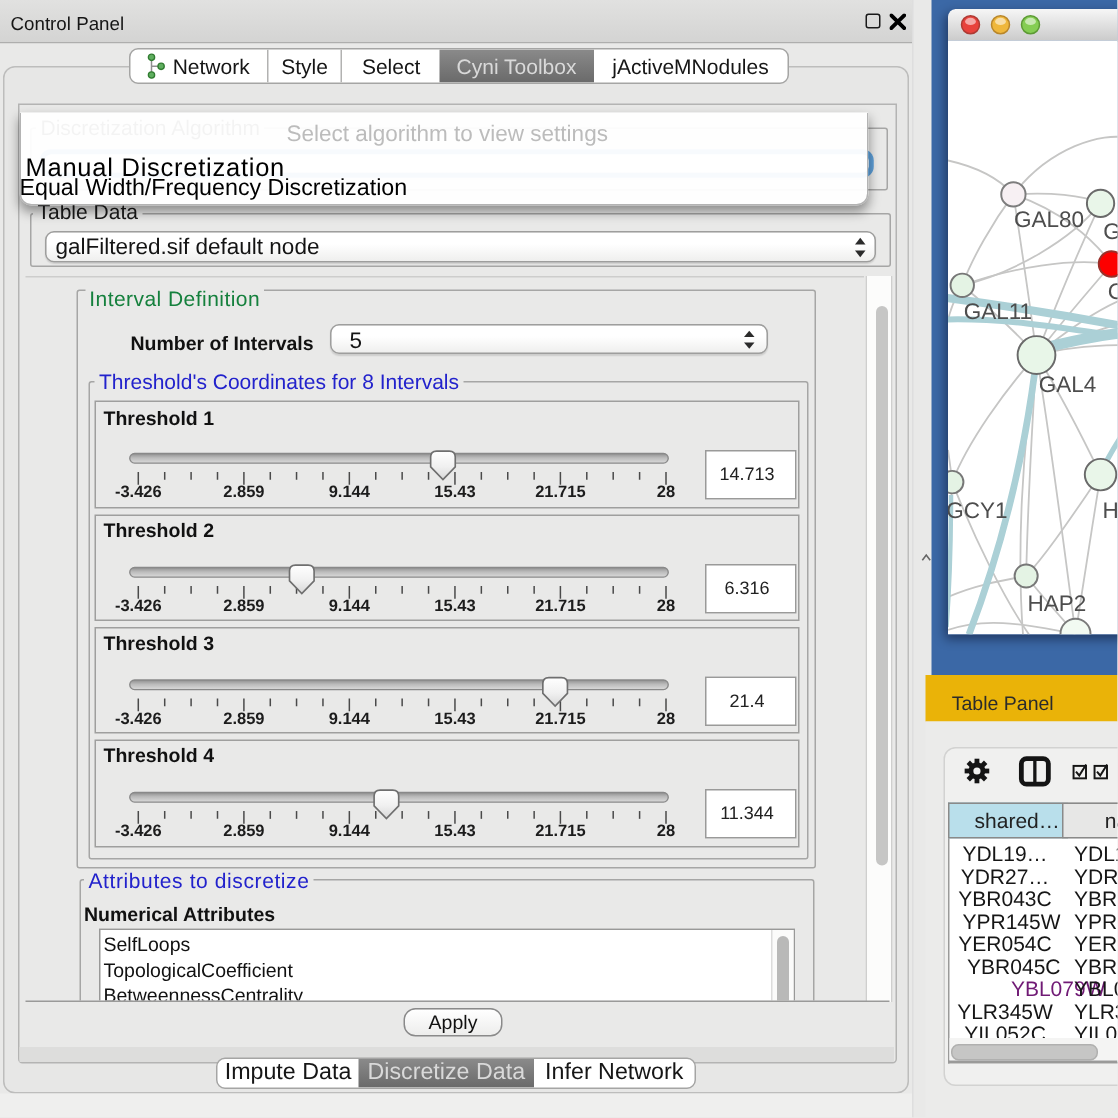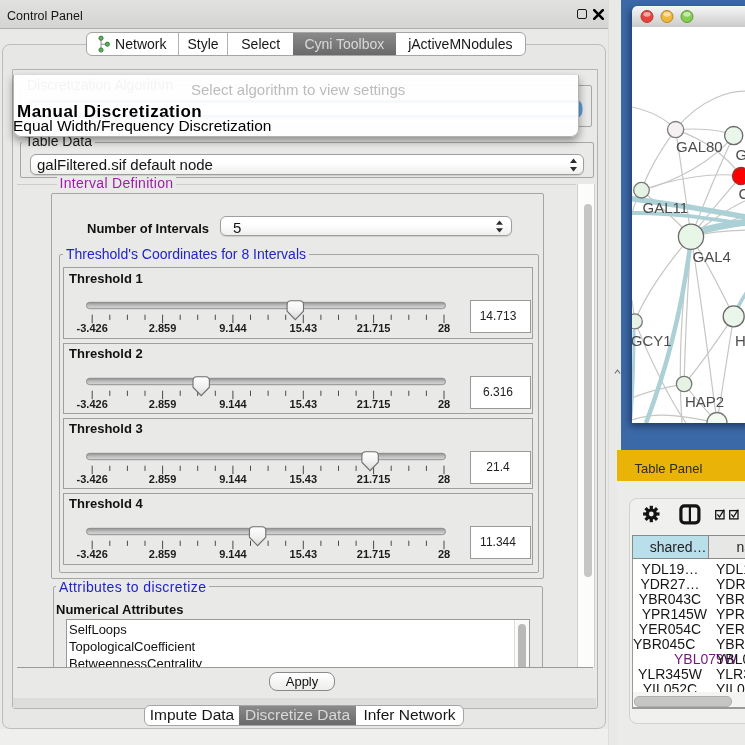--- a/index.html
+++ b/index.html
@@ -57,21 +57,21 @@
   <svg class="abs" style="right:5px;top:3px" width="9" height="14" viewBox="0 0 9 14">
    <path d="M4.5 0.5 L8 5 L1 5 Z" fill="#2b2b2b"></path>
       <path d="M4.5 13.5 L8 9 L1 9 Z" fill="#2b2b2b"></path>
     </svg>
 </div>
 <div class="abs" style="left:17px;top:183.5px;width:559px;height:483.5px;background:#e9e9e8;border-top:1px solid #cdcdcc"></div>
 <div class="abs" style="left:577px;top:183.5px;width:16px;height:484.5px;background:#fcfcfb;border-left:1px solid #cfcfce;border-right:1px solid #cfcfce"></div>
 <div class="abs" style="left:583.5px;top:204px;width:8.5px;height:373px;background:#c6c6c5;border-radius:4.5px"></div>
 
 <div class="grp" style="left:51px;top:193px;width:491px;height:384px"></div>
-<div class="glab" style="left:56.5px;top:176px;color:#a21caf;letter-spacing:0.3px">Interval Definition</div>
+<div class="glab" style="left:56.5px;top:192px;color:#15803d;letter-spacing:0.3px">Interval Definition</div>
 <div class="tb" style="left:87px;top:221px">Number of Intervals</div>
 <div class="combo" style="left:220px;top:216px;width:290px;height:18px">
   <div class="abs" style="left:12px;top:0;height:20px;display:flex;align-items:center;font-size:15px;color:#141414">5</div>
   <svg class="abs" style="right:7px;top:2.5px" width="9" height="13" viewBox="0 0 9 13">
    <path d="M4.5 0.5 L8 4.7 L1 4.7 Z" fill="#2b2b2b"></path>
       <path d="M4.5 12.5 L8 8.3 L1 8.3 Z" fill="#2b2b2b"></path>
     </svg>
 </div>
 <div class="grp" style="left:59px;top:253.5px;width:478px;height:317px"></div>
 <div class="glab" style="left:63px;top:247px;color:#2222cc">Threshold's Coordinates for 8 Intervals</div>
@@ -361,28 +361,28 @@
 <div class="abs" style="left:633px;top:560.5px;width:74px;height:15px;text-align:center;font-size:14px;color:#161616;overflow:hidden">YDL19…</div>
 <div class="abs" style="left:716px;top:560.5px;font-size:14px;color:#161616;white-space:nowrap">YDL1</div>
 <div class="abs" style="left:633px;top:575.5px;width:74px;height:15px;text-align:center;font-size:14px;color:#161616;overflow:hidden">YDR27…</div>
 <div class="abs" style="left:716px;top:575.5px;font-size:14px;color:#161616;white-space:nowrap">YDR2</div>
 <div class="abs" style="left:633px;top:590.6px;width:74px;height:15px;text-align:center;font-size:14px;color:#161616;overflow:hidden">YBR043C</div>
 <div class="abs" style="left:716px;top:590.6px;font-size:14px;color:#161616;white-space:nowrap">YBRC</div>
 <div class="abs" style="left:633px;top:605.6px;width:74px;height:15px;text-align:right;font-size:14px;color:#161616;overflow:hidden">YPR145W</div>
 <div class="abs" style="left:716px;top:605.6px;font-size:14px;color:#161616;white-space:nowrap">YPR1</div>
 <div class="abs" style="left:633px;top:620.7px;width:74px;height:15px;text-align:center;font-size:14px;color:#161616;overflow:hidden">YER054C</div>
 <div class="abs" style="left:716px;top:620.7px;font-size:14px;color:#161616;white-space:nowrap">YERC</div>
-<div class="abs" style="left:633px;top:635.8px;width:74px;height:15px;text-align:left;font-size:14px;color:#161616;overflow:hidden">YBR045C</div>
+<div class="abs" style="left:633px;top:635.8px;width:74px;height:15px;text-align:right;font-size:14px;color:#161616;overflow:hidden">YBR045C</div>
 <div class="abs" style="left:716px;top:635.8px;font-size:14px;color:#161616;white-space:nowrap">YBRC</div>
 <div class="abs" style="left:663px;top:650.8px;width:74px;height:15px;text-align:right;font-size:14px;color:#701a75;overflow:hidden">YBL079W</div>
 <div class="abs" style="left:716px;top:650.8px;font-size:14px;color:#161616;white-space:nowrap">YBL0</div>
 <div class="abs" style="left:633px;top:665.9px;width:74px;height:15px;text-align:center;font-size:14px;color:#161616;overflow:hidden">YLR345W</div>
 <div class="abs" style="left:716px;top:665.9px;font-size:14px;color:#161616;white-space:nowrap">YLR3</div>
 <div class="abs" style="left:633px;top:680.9px;width:74px;height:15px;text-align:center;font-size:14px;color:#161616;overflow:hidden">YIL052C</div>
 <div class="abs" style="left:716px;top:680.9px;font-size:14px;color:#161616;white-space:nowrap">YIL0</div>
 <div class="abs" style="left:633px;top:691.5px;width:112px;height:15px;background:#f4f4f3"></div>
 <div class="abs" style="left:634px;top:695.5px;width:96px;height:9.5px;background:#c6c6c5;border:1px solid #b0b0af;border-radius:5px"></div>
 <div class="abs" style="left:632px;top:706.5px;width:113px;height:1px;background:#9a9a99"></div>
 
 <div class="abs" style="left:13px;top:75px;width:564px;height:60.5px;background:rgba(255,255,255,0.95);border:1px solid #b3b3b3;border-top:none;border-radius:0 0 8px 8px;box-shadow:0 4px 8px rgba(0,0,0,0.4)">
  <div class="abs" style="left:177px;top:6px;font-size:15px;color:#bcbcbc">Select algorithm to view settings</div>
- <div class="abs" style="left:3px;top:27px;font-weight:bold;font-size:17px;letter-spacing:0.5px;color:#000">Manual Discretization</div>
+ <div class="abs" style="left:3px;top:27px;font-weight:normal;font-size:17px;letter-spacing:0.5px;color:#000">Manual Discretization</div>
  <div class="abs" style="left:-1px;top:41.5px;font-size:15.5px;color:#000">Equal Width/Frequency Discretization</div>
 </div>
 </body></html>

